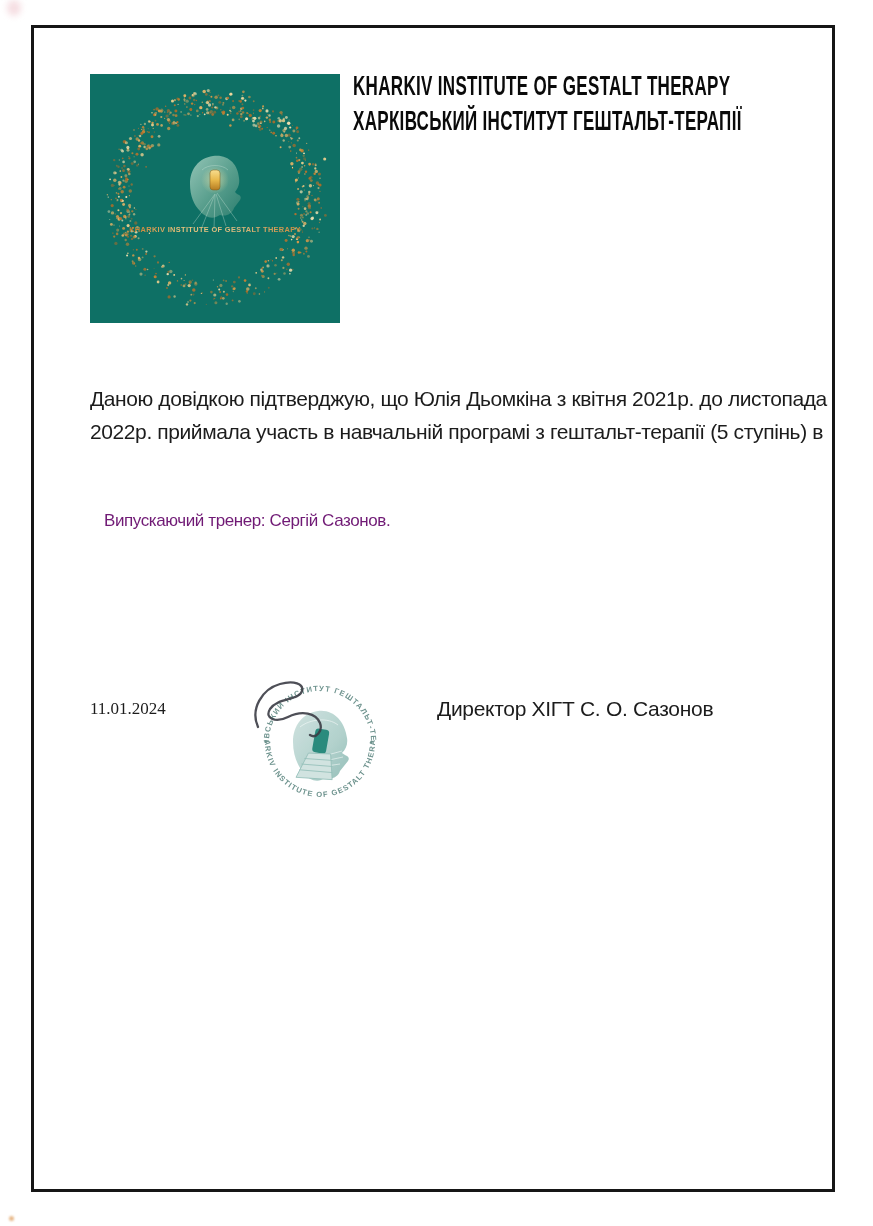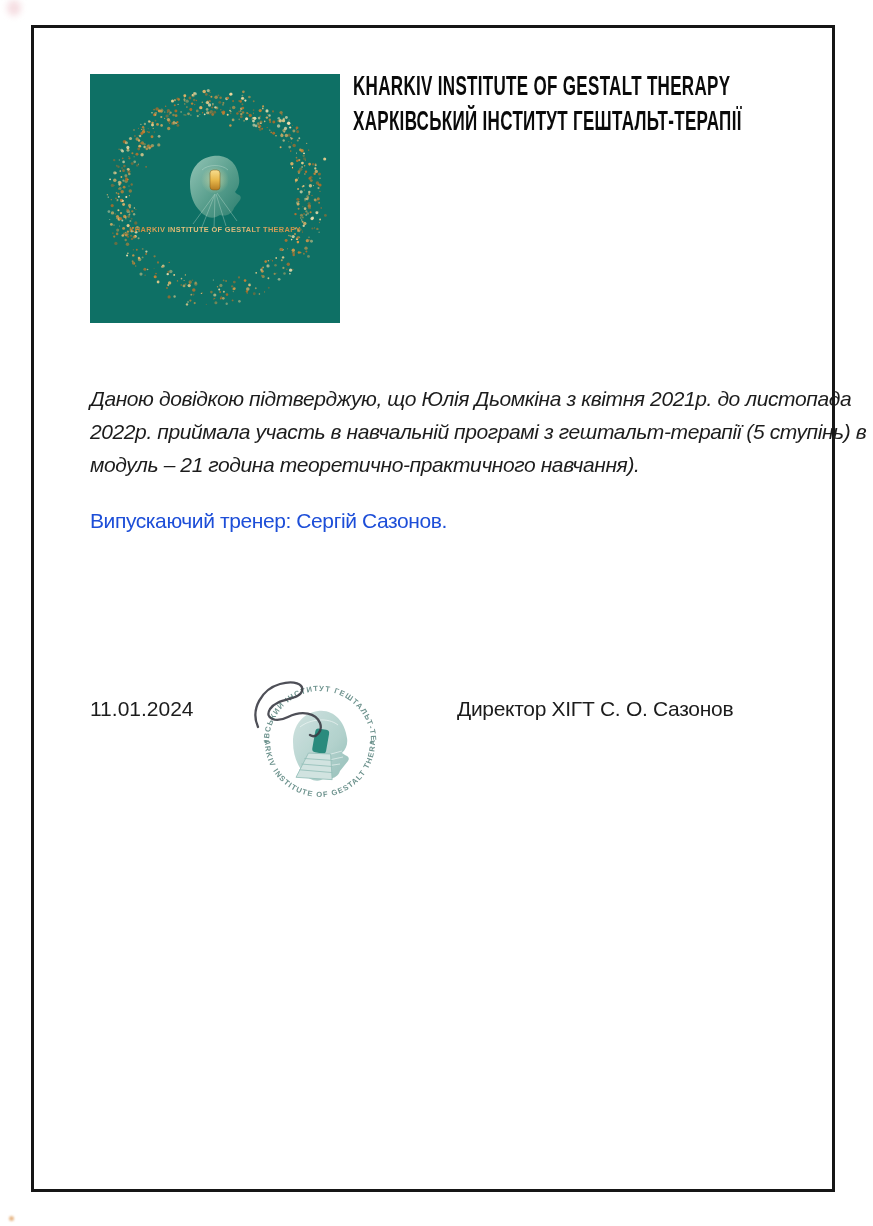--- a/index.html
+++ b/index.html
@@ -33,34 +33,34 @@
     letter-spacing:0.5px;
   }
   .h-line.en{top:71px;}
   .h-line.uk{top:106px;}
   .body-block{
     position:absolute;left:90px;top:382px;width:712px;
     font-size:21px;line-height:33px;
     letter-spacing:-0.4px;
     color:#1c1c1c;
   }
-  .body-line{white-space:nowrap;font-style:italic;}
+  .body-line{white-space:nowrap;}
   .trainer-line{
-    position:absolute;left:90px;top:504px;
-    font-size:21px;line-height:33px;letter-spacing:-0.4px;
-    color:#1d4ed8;white-space:nowrap;
+    position:absolute;left:104px;top:504px;
+    font-size:17px;line-height:33px;letter-spacing:-0.4px;
+    color:#701a75;white-space:nowrap;
   }
   .date-text{
     position:absolute;left:90px;top:692px;
-    font-size:21px;line-height:33px;color:#1c1c1c;white-space:nowrap;
+    font-size:17px;line-height:33px;color:#1c1c1c;white-space:nowrap;font-family:Liberation Serif, serif;
   }
   .director-text{
     position:absolute;left:437px;top:692px;
     font-size:21px;line-height:33px;letter-spacing:-0.3px;
-    color:#1c1c1c;white-space:nowrap;margin-left:20px;
+    color:#1c1c1c;white-space:nowrap;
   }
   .stamp{
     position:absolute;left:240px;top:665px;
     width:155px;height:140px;
   }
   .artifact-pink{
     position:absolute;left:7px;top:0px;width:14px;height:16px;
     background:#eec3cb;border-radius:50%;filter:blur(3px);opacity:.55;
   }
   .artifact-orange{
@@ -796,21 +796,20 @@
   </div>
 
   <div class="header-block">
     <div class="h-line en">KHARKIV INSTITUTE OF GESTALT THERAPY</div>
     <div class="h-line uk">ХАРКІВСЬКИЙ ІНСТИТУТ ГЕШТАЛЬТ-ТЕРАПІЇ</div>
   </div>
 
   <div class="body-block">
     <div class="body-line">Даною довідкою підтверджую, що Юлія Дьомкіна з квітня 2021р. до листопада</div>
     <div class="body-line">2022р. приймала участь в навчальній програмі з гештальт-терапії (5 ступінь) в</div>
-    <div class="body-line">модуль – 21 година теоретично-практичного навчання).</div>
   </div>
 
   <div class="trainer-line">Випускаючий тренер: Сергій Сазонов.</div>
 
   <div class="date-text">11.01.2024</div>
 
   <div class="stamp">
     <svg width="155" height="140" viewBox="0 0 155 140">
       <defs>
         <linearGradient id="stampHead" x1="0" y1="0" x2="1" y2="1">

